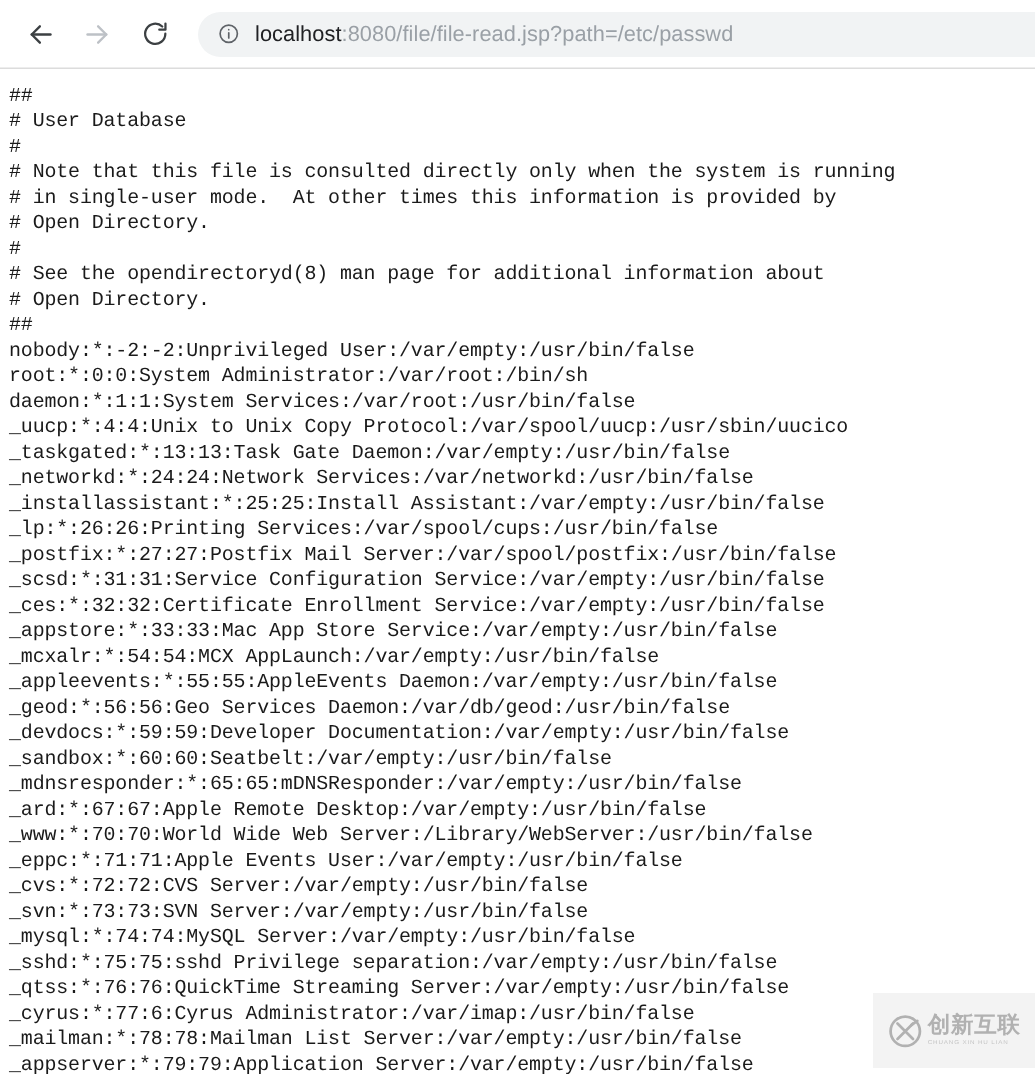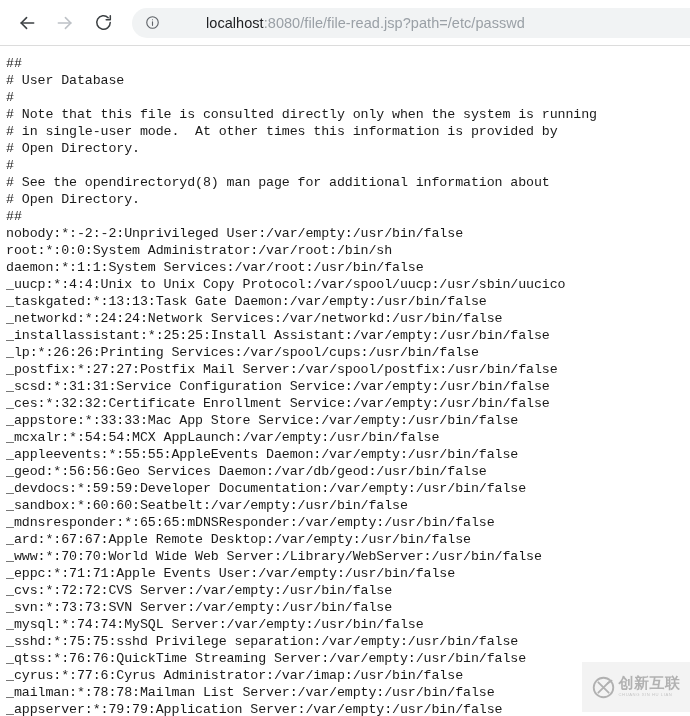--- a/index.html
+++ b/index.html
@@ -50,21 +50,20 @@
     flex: 1 1 auto;
     height: 30px;
     background: #f1f3f4;
     border-radius: 15px 0 0 15px;
     display: flex;
     align-items: center;
     padding: 0 10px 0 12px;
     box-sizing: border-box;
     overflow: hidden;
     cursor: text;
-    gap: 36px;
   }
   .omni-info {
     flex: 0 0 auto;
     width: 16px;
     height: 16px;
     margin-right: 10px;
     display: flex;
     align-items: center;
     justify-content: center;
   }

